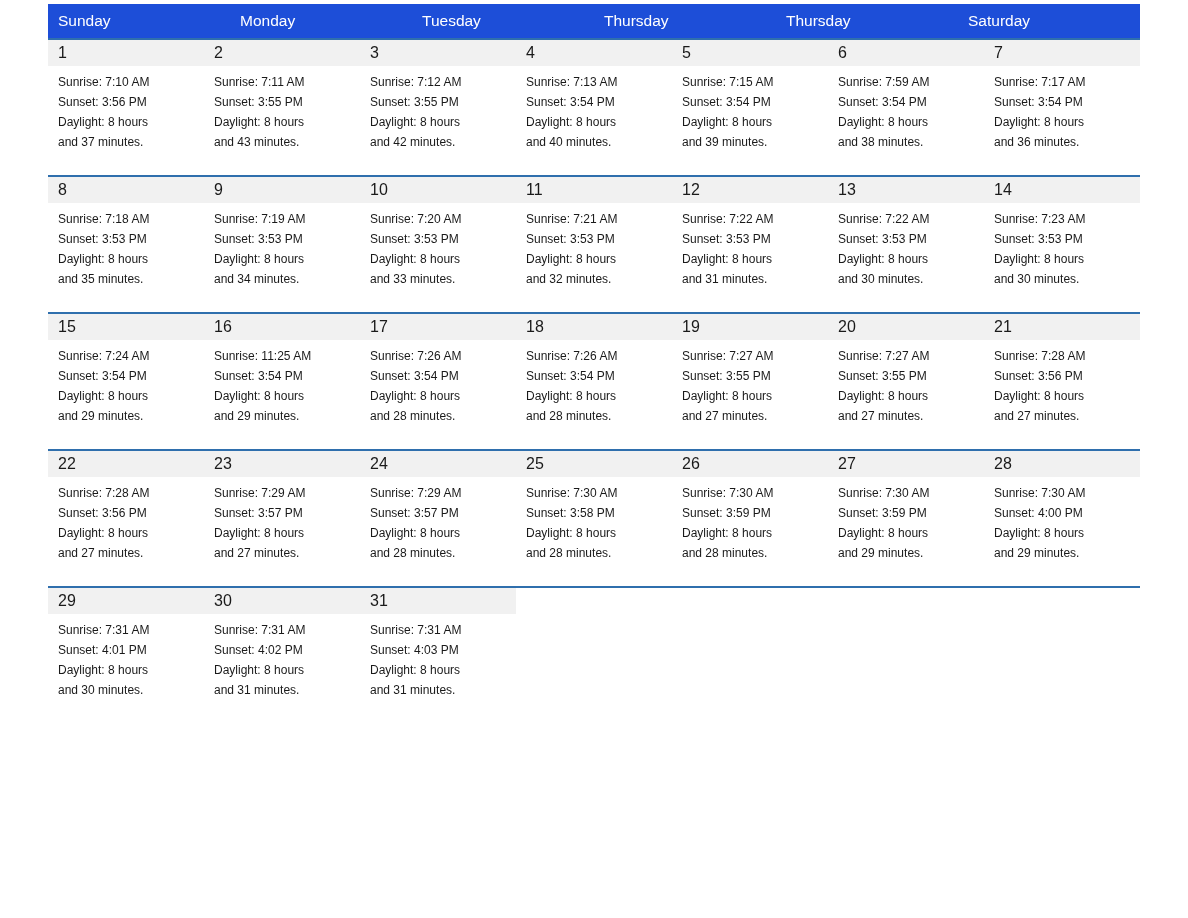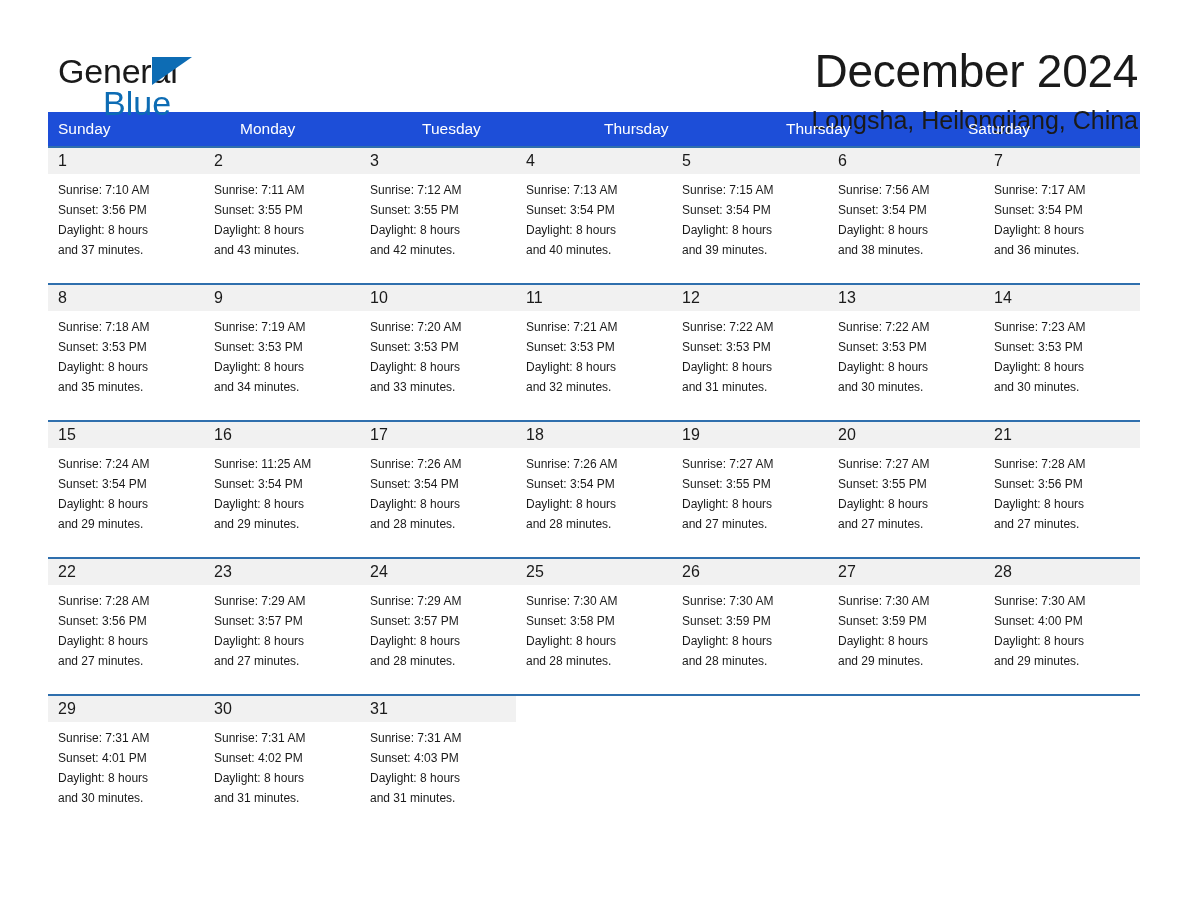--- a/index.html
+++ b/index.html
@@ -143,34 +143,20 @@
   .details div {
     white-space: nowrap;
   }
   .empty .daynum-band { background: transparent; }
 </style>
 </head>
 <body>
 
 <div class="page">
 
-  <div class="header">
-
-    <div class="brand">
-      <span class="brand-general">General</span>
-      <span class="brand-triangle"></span>
-      <span class="brand-blue">Blue</span>
-    </div>
-
-    <div class="titles">
-      <div class="month-title">December 2024</div>
-      <div class="location-title">Longsha, Heilongjiang, China</div>
-    </div>
-
-  </div>
 
   <div class="calendar">
 
     <div class="weekdays">
       <div class="weekday">Sunday</div>
       <div class="weekday">Monday</div>
       <div class="weekday">Tuesday</div>
       <div class="weekday">Thursday</div>
       <div class="weekday">Thursday</div>
       <div class="weekday">Saturday</div>
@@ -218,21 +204,21 @@
         <div class="details">
           <div>Sunrise: 7:15 AM</div>
           <div>Sunset: 3:54 PM</div>
           <div>Daylight: 8 hours</div>
           <div>and 39 minutes.</div>
         </div>
       </div>
       <div class="daycell filled">
         <div class="daynum-band"><span class="daynum">6</span></div>
         <div class="details">
-          <div>Sunrise: 7:56 AM</div>
+          <div>Sunrise: 7:59 AM</div>
           <div>Sunset: 3:54 PM</div>
           <div>Daylight: 8 hours</div>
           <div>and 38 minutes.</div>
         </div>
       </div>
       <div class="daycell filled">
         <div class="daynum-band"><span class="daynum">7</span></div>
         <div class="details">
           <div>Sunrise: 7:17 AM</div>
           <div>Sunset: 3:54 PM</div>

